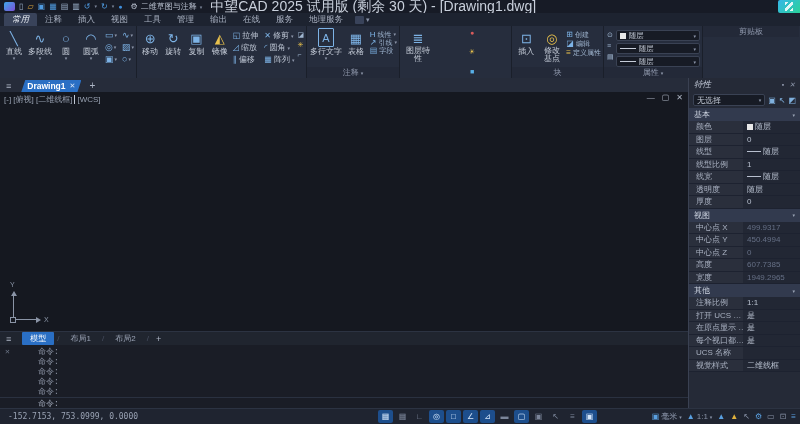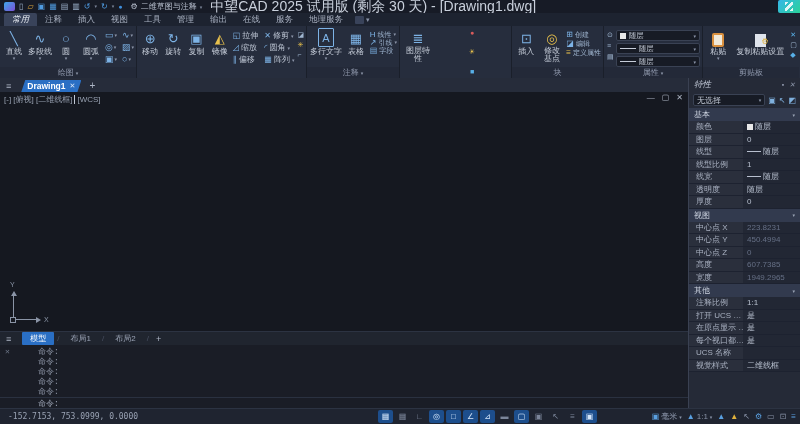--- a/index.html
+++ b/index.html
@@ -226,24 +226,20 @@
           <span class="cell">
               <span class="si">▣</span>
               <span class="cv">▾</span>
             </span>
           <span class="cell">
               <span class="si">○</span>
               <span class="cv">▾</span>
             </span>
         </div>
       </div>
-      <div class="plabel">
-        <span>绘图</span>
-          <span class="cv">▾</span>
-        </div>
     </div>
 
     <div class="panel" style="width:170px">
       <div class="pbody">
         <div class="bigbtn">
           <span class="ic">⊕</span>
           <span class="lb">移动</span>
           </div>
         <div class="bigbtn">
           <span class="ic">↻</span>
@@ -423,40 +419,20 @@
             </div>
         </div>
       </div>
       <div class="plabel">
         <span>属性</span>
           <span class="cv">▾</span>
         </div>
     </div>
 
     <div class="panel" style="width:96px;border-right:none">
-      <div class="pbody" style="justify-content:center;gap:6px">
-        <div class="bigbtn" style="width:24px">
-          <span class="ic">
-              <span class="clipicon"></span>
-            </span>
-          <span class="lb">粘贴</span>
-          <span class="cv">▾</span>
-          </div>
-        <div class="bigbtn" style="width:48px">
-          <span class="ic">
-              <span class="pageicon"></span>
-            </span>
-          <span class="lb">复制粘贴设置</span>
-          </div>
-        <div class="tinycol">
-          <span style="color:#58b0e8">✕</span>
-          <span>▢</span>
-          <span style="color:#58b0e8">◆</span>
-        </div>
-      </div>
       <div class="plabel">
         <span>剪贴板</span>
         </div>
     </div>
   </div>
 
   <div class="main">
     <div class="leftcol">
 
       <div class="doctabs">
@@ -574,21 +550,21 @@
         <span class="pl">厚度</span>
         <span class="pv">0</span>
         </div>
 
       <div class="sechead">
         <span>视图</span>
           <span class="cv">▾</span>
         </div>
       <div class="prow">
         <span class="pl">中心点 X</span>
-        <span class="pv dim">223.8231</span>
+        <span class="pv dim">499.9317</span>
         </div>
       <div class="prow">
         <span class="pl">中心点 Y</span>
         <span class="pv dim">450.4994</span>
         </div>
       <div class="prow">
         <span class="pl">中心点 Z</span>
         <span class="pv dim">0</span>
         </div>
       <div class="prow">

